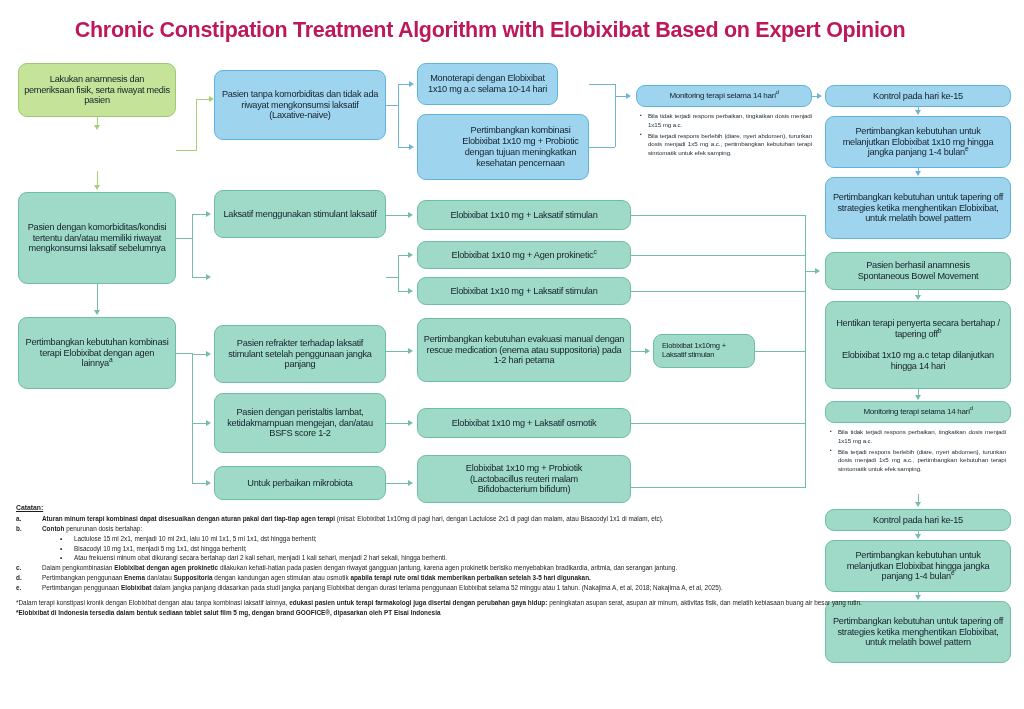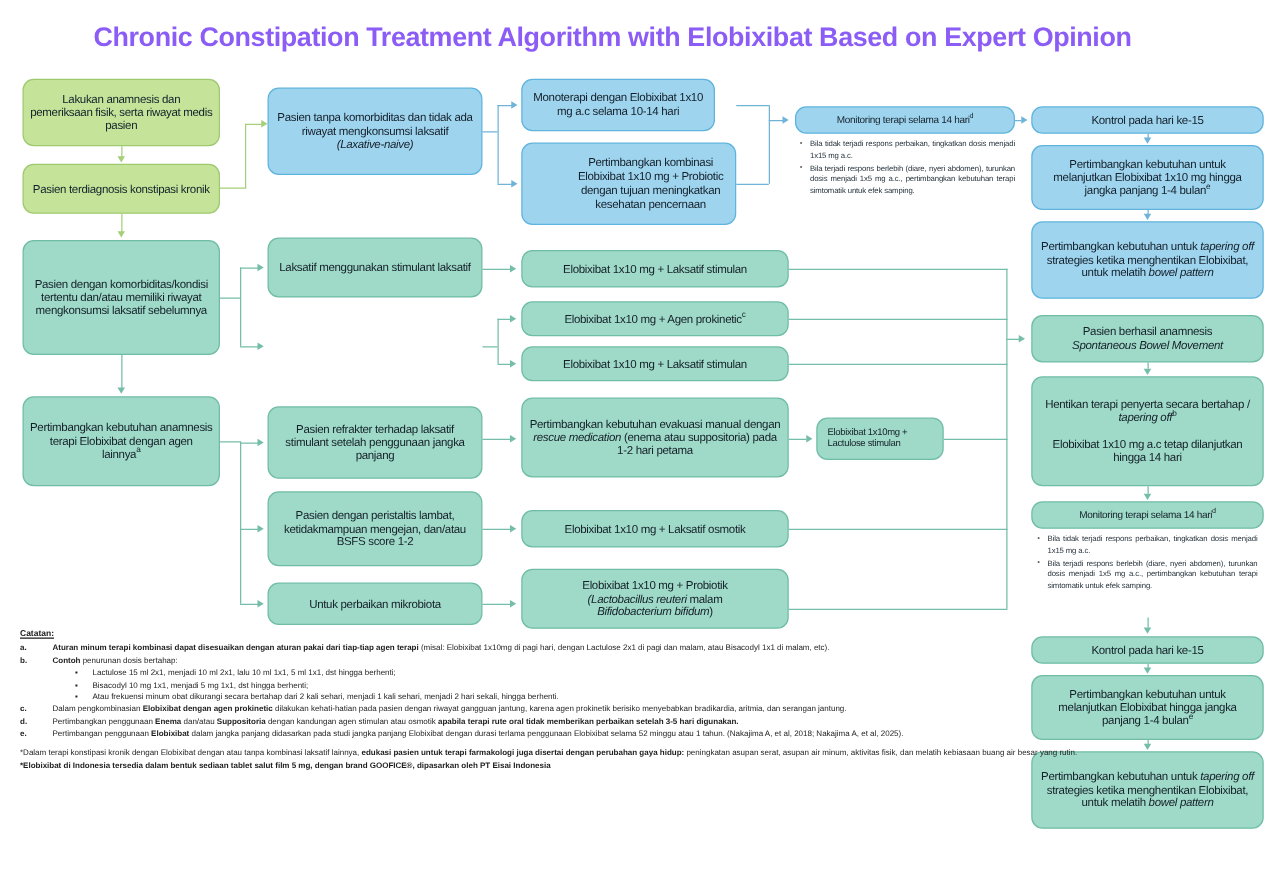--- a/index.html
+++ b/index.html
@@ -11,40 +11,40 @@
     overflow:hidden;
     position:relative;
   }
   #stage{position:absolute;left:0;top:0;width:1024px;height:709px;}
 
   
   .title{
     position:absolute;left:0;top:18px;width:980px;
     text-align:center;
     font-size:21.5px;font-weight:bold;letter-spacing:-0.3px;
-    color:#8b5cf6;
+    color:#be185d;
   }
 
   
   .node{
     position:absolute;
     box-sizing:border-box;
     border-radius:9px;
     display:flex;align-items:center;justify-content:center;
     text-align:center;
     padding:3px 5px;
     line-height:1.18;
     font-size:9.2px;
     letter-spacing:-0.25px;
     color:#14202a;
   }
   .green{background:#c5e49a;border:1px solid #9ec96f;}
   .teal{background:#9fd9c7;border:1px solid #6fbda6;}
   .blue{background:#9fd4ef;border:1px solid #5fb4dd;}
-  .node .it{font-style:italic;margin-top:24px;}
+  .node .it{margin-top:24px;}
   .node sup{font-size:0.72em;vertical-align:super;line-height:0;}
 
   
   .monitor{
     position:absolute;box-sizing:border-box;
     font-size:6.2px;line-height:1.42;
     letter-spacing:-0.1px;
     color:#1e2b34;
     text-align:justify;
   }
@@ -90,31 +90,28 @@
 <body>
 
 <div id="stage">
 
   <div class="title">Chronic Constipation Treatment Algorithm with Elobixibat Based on Expert Opinion</div>
 
   <div class="node green" style="left:18px;top:63px;width:158px;height:54px;">
     <span>Lakukan anamnesis dan pemeriksaan fisik, serta riwayat medis pasien</span>
   </div>
 
-  <div class="node green" style="left:18px;top:131px;width:158px;height:40px;">
-    <span>Pasien terdiagnosis konstipasi kronik</span>
-  </div>
 
   <div class="node teal" style="left:18px;top:192px;width:158px;height:92px;">
     <span>Pasien dengan komorbiditas/kondisi tertentu dan/atau memiliki riwayat mengkonsumsi laksatif sebelumnya</span>
   </div>
 
   <div class="node teal" style="left:18px;top:317px;width:158px;height:72px;">
     <span>
-      <span>Pertimbangkan kebutuhan anamnesis terapi Elobixibat dengan agen lainnya</span><sup>a</sup>
+      <span>Pertimbangkan kebutuhan kombinasi terapi Elobixibat dengan agen lainnya</span><sup>a</sup>
     </span>
   </div>
 
   <div class="ln v g" style="left:97px;top:117px;height:9px;"></div>
   <div class="arw d g" style="left:93.6px;top:125px;"></div>
 
   <div class="ln v g" style="left:97px;top:171px;height:15px;"></div>
   <div class="arw d g" style="left:93.6px;top:185px;"></div>
 
   <div class="ln v t" style="left:97px;top:284px;height:27px;"></div>
@@ -158,21 +155,21 @@
 
   <div class="ln h t" style="left:176px;top:353px;width:16px;"></div>
   <div class="ln v t" style="left:192px;top:353px;height:130px;"></div>
   <div class="arw r t" style="left:206px;top:350.6px;"></div>
   <div class="ln h t" style="left:192px;top:354px;width:15px;"></div>
   <div class="ln h t" style="left:192px;top:423px;width:15px;"></div>
   <div class="arw r t" style="left:206px;top:419.6px;"></div>
   <div class="ln h t" style="left:192px;top:483px;width:15px;"></div>
   <div class="arw r t" style="left:206px;top:479.6px;"></div>
 
-  <div class="node blue" style="left:417px;top:63px;width:155px;height:42px;">
+  <div class="node blue" style="left:417px;top:63px;width:141px;height:42px;">
     <span>Monoterapi dengan Elobixibat 1x10 mg a.c selama 10-14 hari</span>
   </div>
 
   <div class="node blue" style="left:417px;top:114px;width:172px;height:66px;padding-left:40px;">
     <span>Pertimbangkan kombinasi Elobixibat 1x10 mg + Probiotic dengan tujuan meningkatkan kesehatan pencernaan</span>
   </div>
 
   <div class="node teal" style="left:417px;top:200px;width:214px;height:30px;">
     <span>Elobixibat 1x10 mg + Laksatif stimulan</span>
   </div>
@@ -225,21 +222,21 @@
   <div class="ln h t" style="left:386px;top:351px;width:23px;"></div>
   <div class="arw r t" style="left:408px;top:347.6px;"></div>
 
   <div class="ln h t" style="left:386px;top:423px;width:23px;"></div>
   <div class="arw r t" style="left:408px;top:419.6px;"></div>
 
   <div class="ln h t" style="left:386px;top:483px;width:23px;"></div>
   <div class="arw r t" style="left:408px;top:479.6px;"></div>
 
   <div class="node teal" style="left:653px;top:334px;width:102px;height:34px;font-size:7.6px;justify-content:flex-start;padding-left:8px;text-align:left;">
-    <span>Elobixibat 1x10mg + Lactulose stimulan</span>
+    <span>Elobixibat 1x10mg + Laksatif stimulan</span>
   </div>
   <div class="ln h t" style="left:631px;top:351px;width:14px;"></div>
   <div class="arw r t" style="left:645px;top:347.6px;"></div>
 
   <div class="node blue" style="left:636px;top:85px;width:176px;height:22px;font-size:8px;">
     <span>
       <span>Monitoring terapi selama 14 hari</span><sup>d</sup>
     </span>
   </div>
   <div class="monitor" style="left:638px;top:112px;width:176px;">

